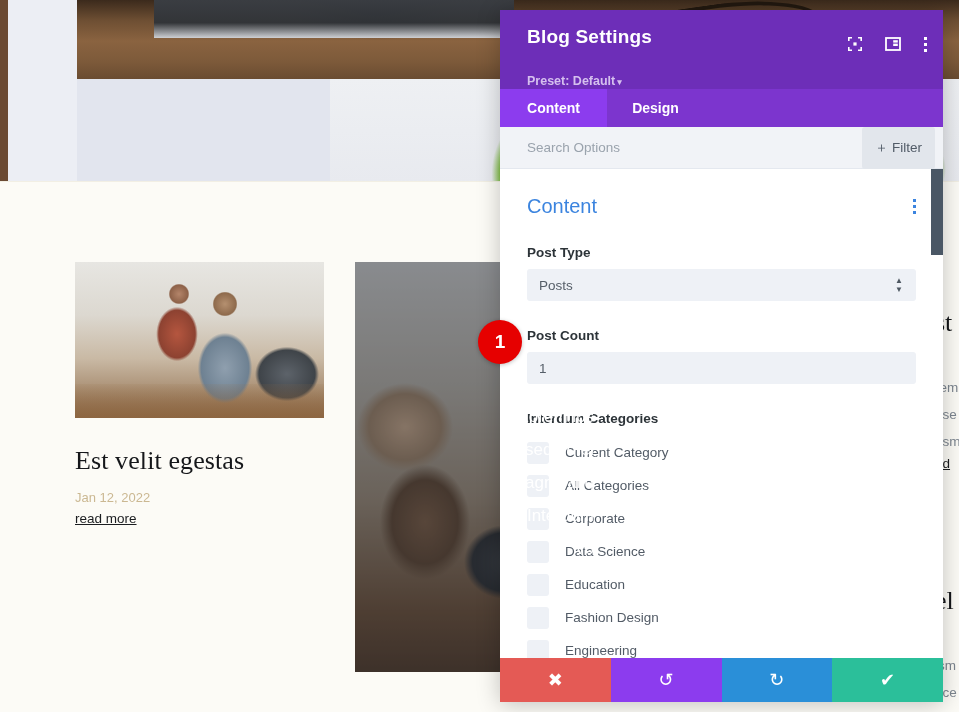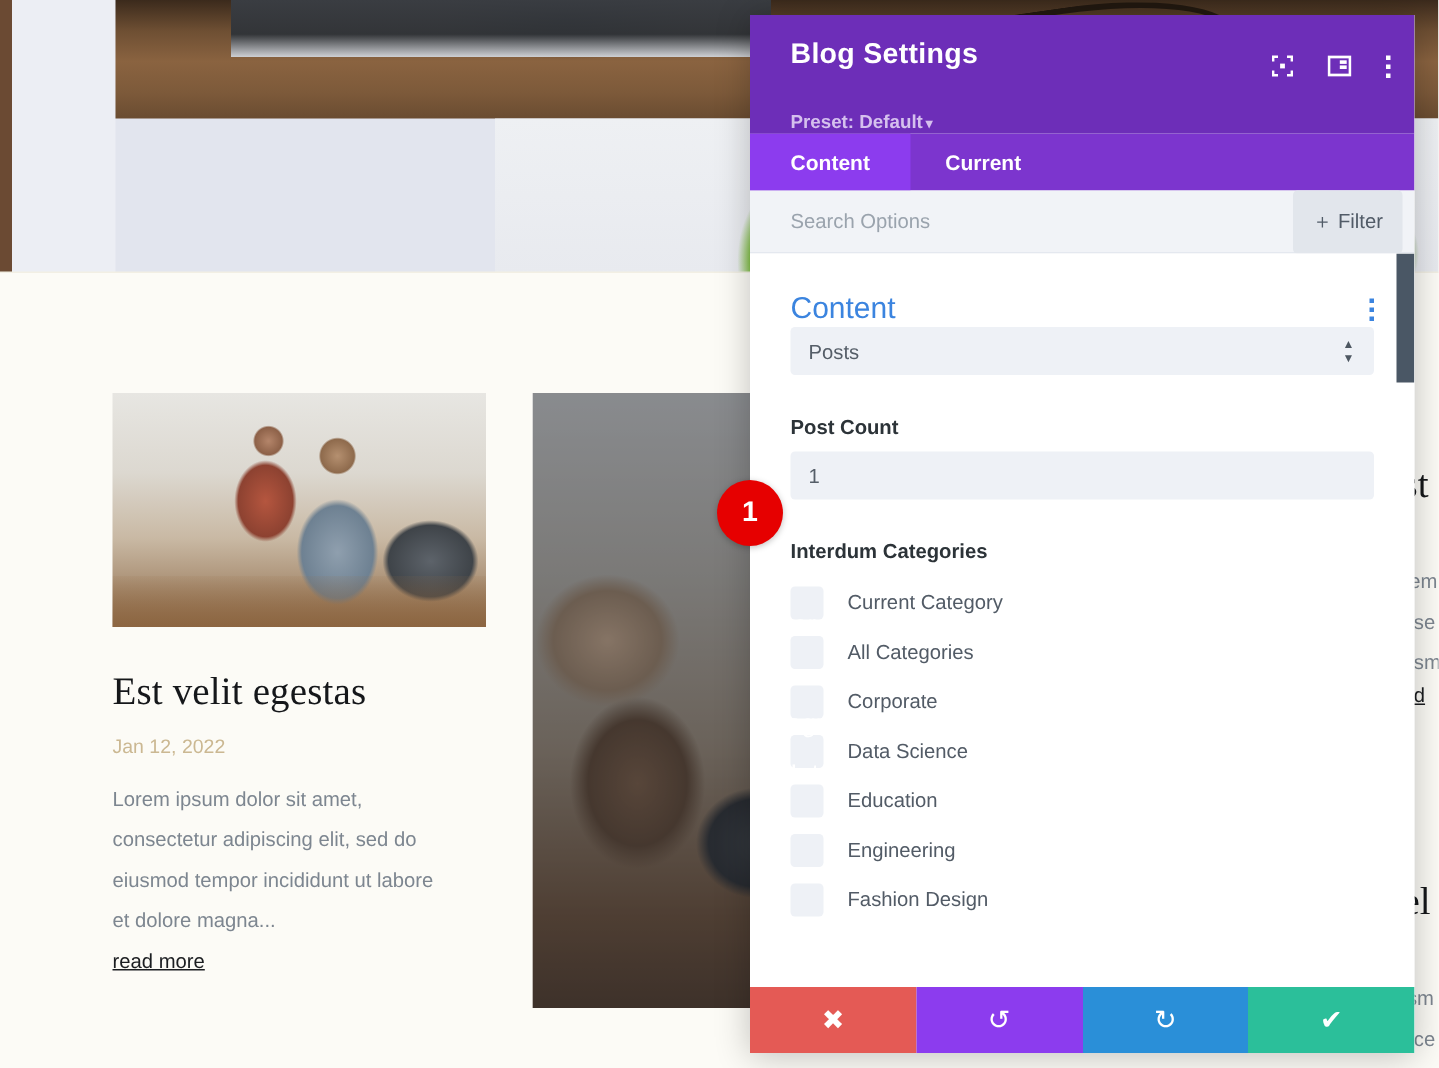--- a/index.html
+++ b/index.html
@@ -435,21 +435,20 @@
     <div class="hero-plant"></div>
   </div>
   <div class="hero-bottom-rule"></div>
 
   <div class="blog-grid">
 
     <div class="card card-1">
       <div class="card-photo-1"></div>
       <div class="card-title-1">Est velit egestas</div>
       <div class="card-date">Jan 12, 2022</div>
-      <div class="card-body">Lorem ipsum dolor sit amet, consectetur adipiscing elit, sed do eiusmod tempor incididunt ut labore et dolore magna...</div>
       <a class="read-more" href="#">read more</a>
     </div>
 
     <div class="card card-2">
       <div class="card-photo-2"></div>
       <div class="card-2-overlay" style="white-space: pre-line;">Lorem ips
 sed do ei
 magna aliq
 Interdum
 vo</div>
@@ -501,39 +500,40 @@
       <span class="hicon dots-v">
         <i></i>
           <i></i>
           <i></i>
       </span>
     </div>
   </div>
 
   <div class="tabs">
     <div class="tab tab-content">Content</div>
-    <div class="tab tab-design">Current</div>
+    <div class="tab tab-design">Design</div>
   </div>
 
   <div class="search-row">
     <input class="search-input" type="text" placeholder="Search Options" style="">
     <button class="filter-btn">＋ Filter</button>
   </div>
 
   <div class="modal-body">
 
     <div class="section-head">
       <div class="section-title">Content</div>
       <span class="dots-v-blue">
         <i></i>
           <i></i>
           <i></i>
       </span>
     </div>
 
+    <div class="field-label">Post Type</div>
     <div class="select-box">
       <span>Posts</span>
       <span class="select-arrows">
         <span>▲</span>
           <span>▼</span>
       </span>
     </div>
 
     <div class="field-label">Post Count</div>
     <input class="text-input" type="text" value="1" style="">
@@ -556,25 +556,25 @@
       <div class="cat-item">
         <span class="cat-box"></span>
         <span class="cat-label">Data Science</span>
       </div>
       <div class="cat-item">
         <span class="cat-box"></span>
         <span class="cat-label">Education</span>
       </div>
       <div class="cat-item">
         <span class="cat-box"></span>
+        <span class="cat-label">Fashion Design</span>
+      </div>
+      <div class="cat-item">
+        <span class="cat-box"></span>
         <span class="cat-label">Engineering</span>
-      </div>
-      <div class="cat-item">
-        <span class="cat-box"></span>
-        <span class="cat-label">Fashion Design</span>
       </div>
 
     </div>
 
     <div class="modal-scroll-track">
       <div class="modal-scroll-thumb"></div>
     </div>
   </div>
 
   <div class="action-bar">

